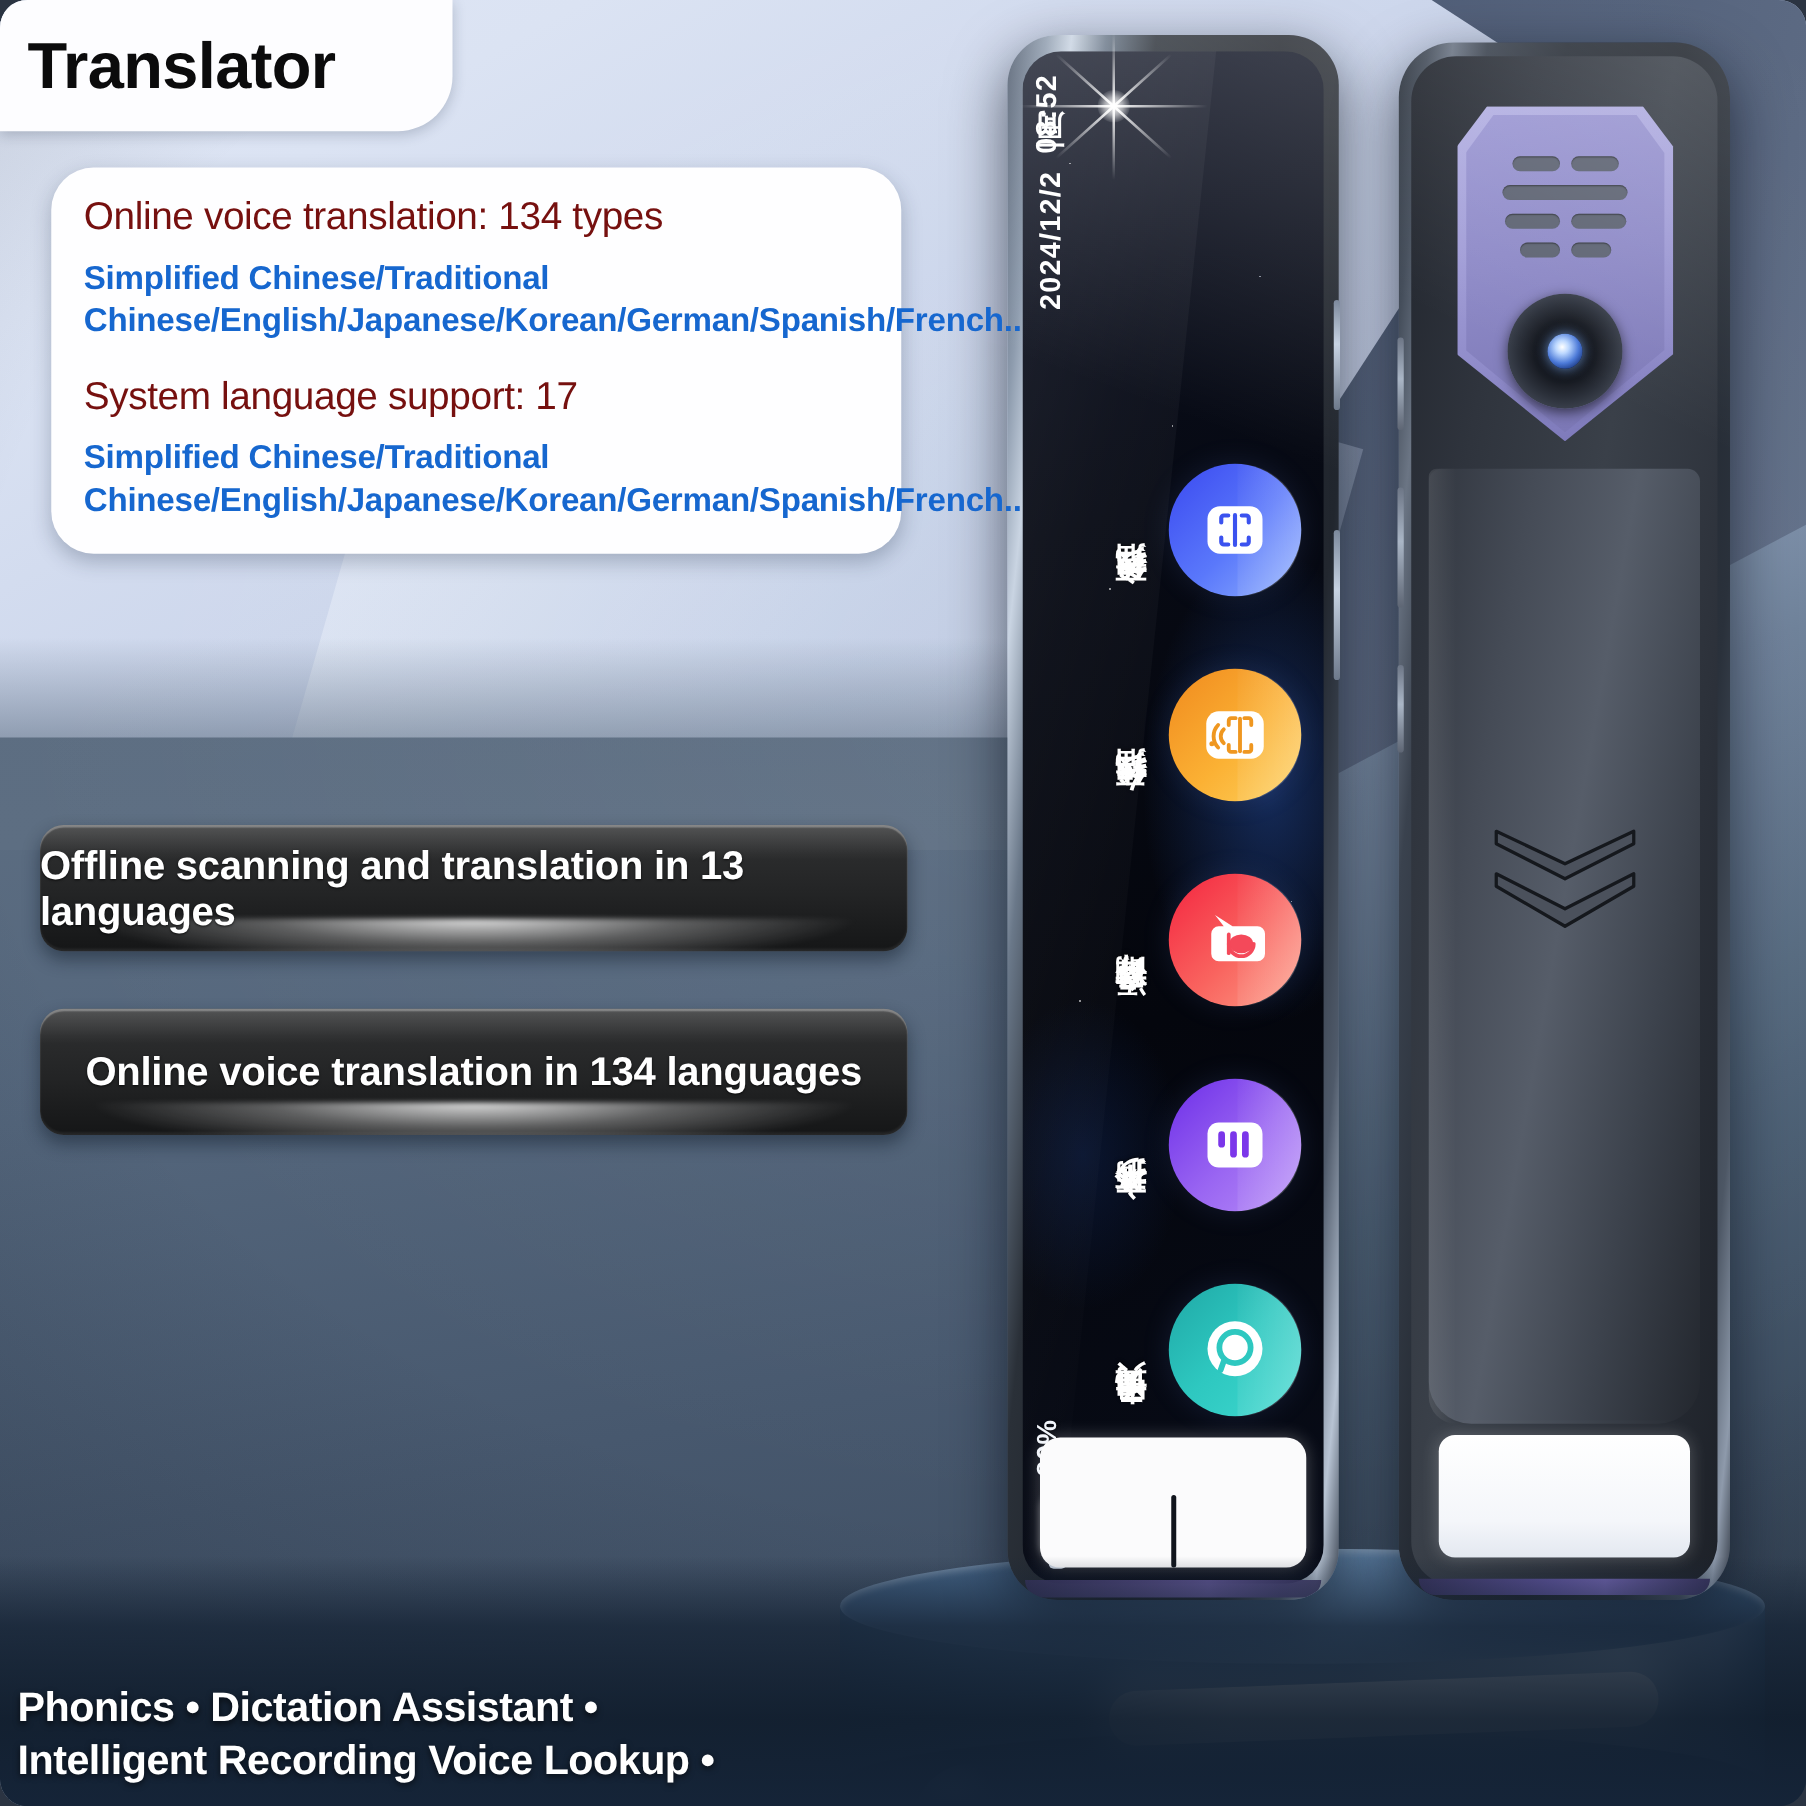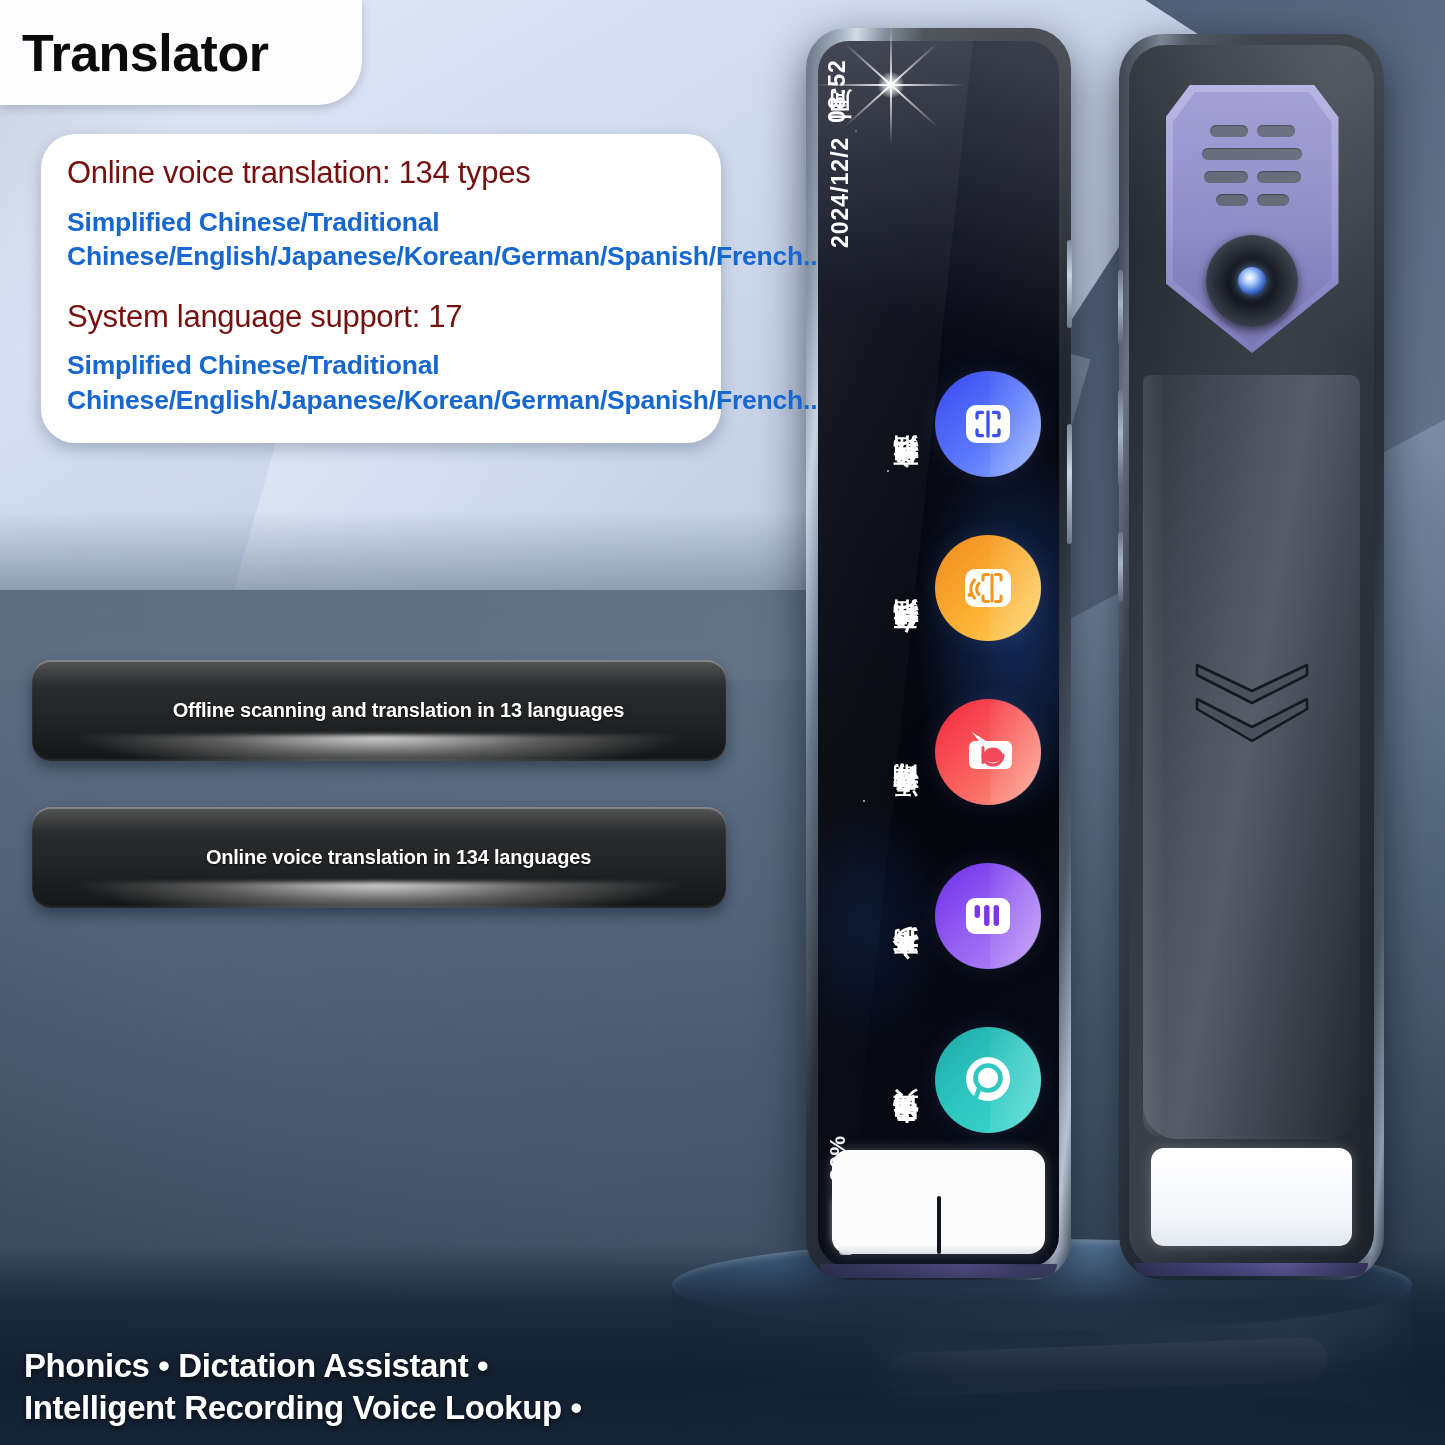--- a/index.html
+++ b/index.html
@@ -4,21 +4,21 @@
 <style>
   * { margin:0; padding:0; box-sizing:border-box; }
   html,body { width:1445px; height:1445px; overflow:hidden; }
   body {
     font-family:"Liberation Sans", sans-serif;
     background:#2b3442;
     position:relative;
   }
 
   
-  #stage { position:absolute; inset:0; overflow:hidden; }
+  #stage { position:absolute; inset:0; overflow:hidden;border-radius:22px; }
 
   .bg-base{
     position:absolute; inset:0;
     background:
       linear-gradient(160deg,#cfd8ec 0%, #c3cde4 16%, #9fb0cc 34%, #6d8099 52%, #4e6277 70%, #3b4b5e 86%, #2e3b4b 100%);
   }
   
   .bg-wedge-dark{
     position:absolute; top:-60px; left:430px; width:1300px; height:900px;
     background:linear-gradient(135deg,#3d4a64 0%, #47556f 30%, #5c6a83 65%, #76879f 100%);
@@ -106,30 +106,29 @@
     content:""; position:absolute; left:-3%; right:-3%; bottom:-26px; height:52px;
     background:radial-gradient(58% 100% at 50% 0%, rgba(255,255,255,.85) 0%, rgba(255,255,255,.30) 38%, rgba(255,255,255,0) 72%);
     filter:blur(2px);
   }
   .pill:after{
     content:""; position:absolute; left:0; right:0; top:0; height:28px;
     background:linear-gradient(180deg, rgba(255,255,255,.13), rgba(255,255,255,0));
   }
   .pill span{
     position:relative; z-index:2;
-    font-size:20px; font-weight:bold; color:#fff;
+    font-size:32px; font-weight:bold; color:#fff;
     letter-spacing:-.2px;
     text-shadow:0 1px 2px rgba(0,0,0,.75);
-    margin-left:39px;
   }
   .pill.accent span{ color:#dff4f6; }
 
   
   .footer{
-    position:absolute; left:24px; bottom:16px; width:720px; z-index:8;
+    position:absolute; left:14px; bottom:16px; width:720px; z-index:8;
   }
   .footer p{
     font-size:33px; font-weight:bold; color:#fff;
     line-height:1.28; letter-spacing:-.4px;
     text-shadow:0 2px 5px rgba(0,0,0,.65);
   }
 
   
   .podium{
     position:absolute; left:672px; bottom:-24px; width:740px; height:230px;

